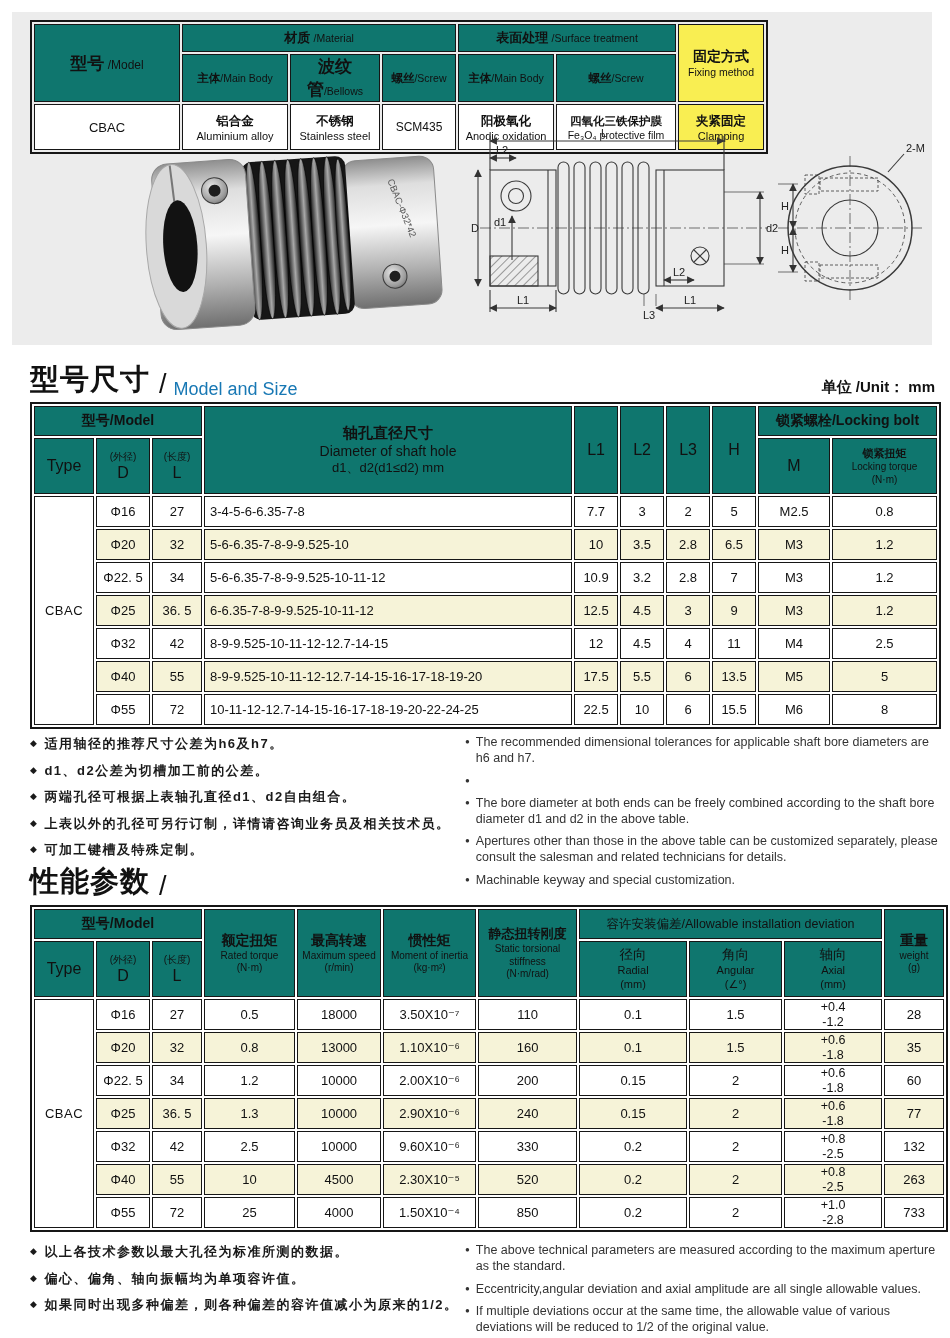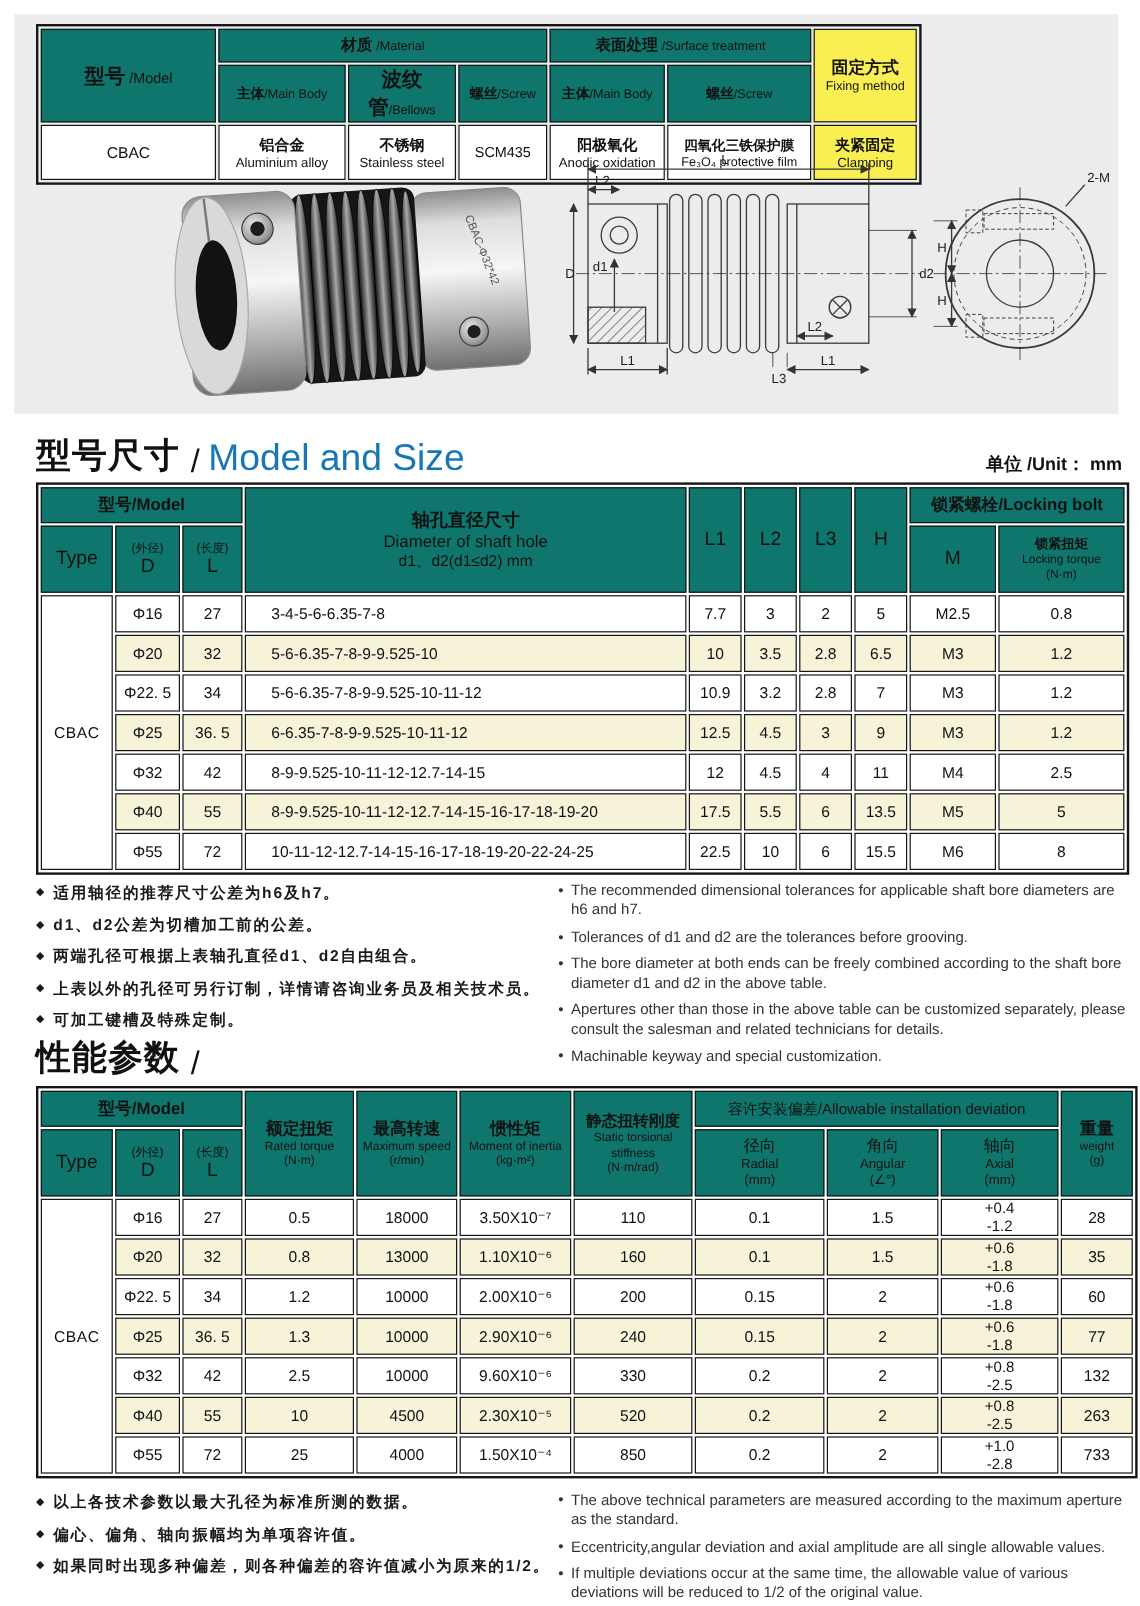--- a/index.html
+++ b/index.html
@@ -26,32 +26,32 @@
   .spec td .en { display:block; font-size:11px; }
   .spec tr:first-child th { height:28px; }
   .spec tr:nth-child(2) th { height:27px; }
   .spec td { height:46px; }
   .spec .fix-head .zh { font-size:14px;text-align:center; }
 
   
   .sec-head { position:absolute; left:30px; width:905px; display:flex; align-items:flex-end; }
   .sec-zh { font-size:29px; font-weight:bold; color:#111; letter-spacing:1px; }
   .sec-sep { font-size:27px; color:#111; margin:0 7px 0 9px; font-weight:normal; }
-  .sec-en { font-size:31px; color:#1878b4; }
+  .sec-en { font-size:18px; color:#1878b4; }
   .unit { margin-left:auto; font-size:15px; font-weight:bold; padding-bottom:3px; }
 
   
   .dtable { position:absolute; left:30px; width:905px; font-size:13px; }
   .dtable th .zh1 { display:block; font-size:13.5px; font-weight:bold; }
   .dtable th .en1 { display:block; font-size:10px; font-weight:normal; line-height:1.25; }
   .dtable th .sub { display:block; font-size:10px; font-weight:normal; }
   .dtable th .big { display:block; font-size:16px; font-weight:normal; }
   .dtable th.plain { font-size:16px; font-weight:normal; }
   .dtable td { height:31px; font-size:13px; }
-  .dtable .left { text-align:left; padding-left:21px; }
+  .dtable .left { text-align:left; padding-left:5px; }
   .hrow1 th { height:30px; font-size:14px; font-weight:bold; }
   .hrow2 th { height:56px; }
   .ax div { line-height:1.15; font-size:12.5px; }
 
   
   .notes { position:absolute; left:30px; width:908px; display:flex; }
   .notes-zh { width:435px; }
   .notes-en { width:473px; }
   .note { display:flex; align-items:flex-start; }
   .notes-zh .note { font-size:13px; font-weight:bold; letter-spacing:1.5px; line-height:1.5; margin-bottom:7px; color:#1a1a1a; }
@@ -411,21 +411,20 @@
           <span>可加工键槽及特殊定制。</span>
         </div>
       </div>
     <div class="notes-en" id="notes1-en">
         <div class="note">
           <span class="bullet">●</span>
           <span>The recommended dimensional tolerances for applicable shaft bore diameters are h6 and h7.</span>
         </div>
         <div class="note">
           <span class="bullet">●</span>
-          <span>Tolerances of d1 and d2 are the tolerances before grooving.</span>
         </div>
         <div class="note">
           <span class="bullet">●</span>
           <span>The bore diameter at both ends can be freely combined according to the shaft bore diameter d1 and d2 in the above table.</span>
         </div>
         <div class="note">
           <span class="bullet">●</span>
           <span>Apertures other than those in the above table can be customized separately, please consult the salesman and related technicians for details.</span>
         </div>
         <div class="note">

